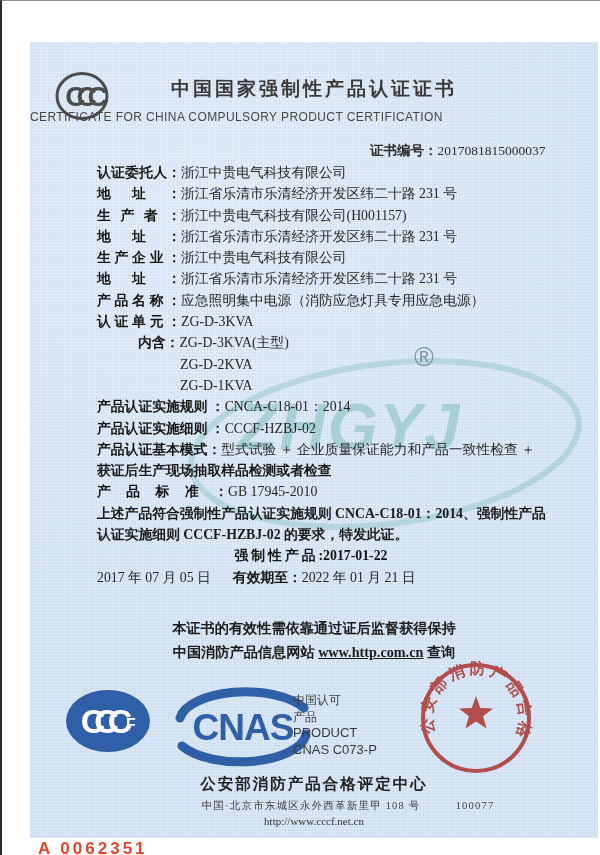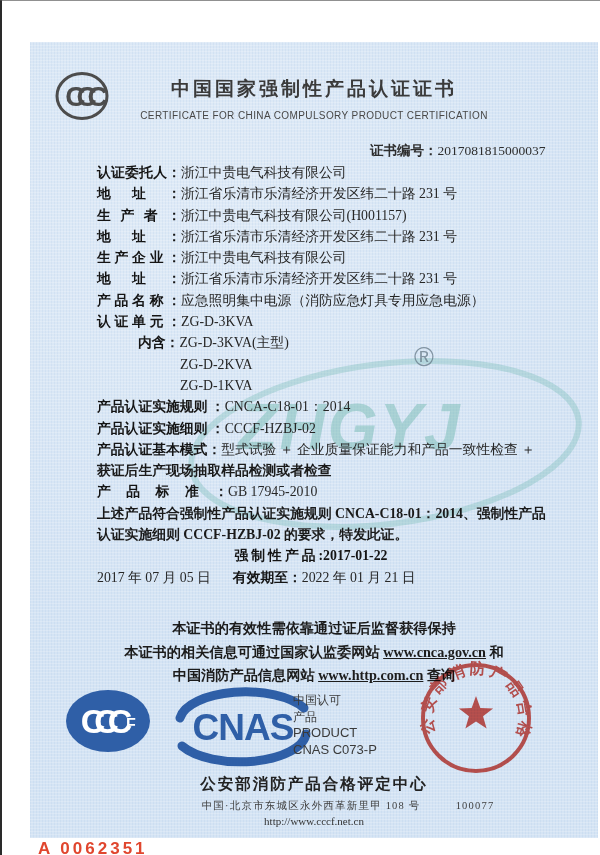--- a/index.html
+++ b/index.html
@@ -35,23 +35,23 @@
     font-family:"Liberation Sans",sans-serif;z-index:1;
   }
   
   .ccc-top-logo{position:absolute;left:24px;top:28px;z-index:2;}
   .title{
     position:absolute;left:0;top:34px;width:100%;text-align:center;
     font-family:"Liberation Sans","DejaVu Sans",sans-serif;
     font-size:19px;font-weight:bold;letter-spacing:3px;color:#3a3a3a;z-index:2;
   }
   .subtitle{
-    position:absolute;left:0;top:68px;width:100%;text-align:center;
+    position:absolute;left:0;top:68px;width:100%;text-align:left;
     font-family:"Liberation Sans",sans-serif;
-    font-size:10px;letter-spacing:.4px;color:#474747;z-index:2;
+    font-size:12px;letter-spacing:.4px;color:#474747;z-index:2;
   }
   .certno{
     position:absolute;left:340px;top:100px;font-size:13.5px;color:#2e2e2e;z-index:2;
   }
   .certno .no-label{font-weight:bold;}
   
   .body{
     position:absolute;left:67px;top:120px;width:486px;
     font-size:13.8px;line-height:21.3px;z-index:2;
   }
@@ -194,21 +194,20 @@
     <div class="row dates">
         <span class="val">2017 年 07 月 05 日</span>
         <span class="gap"></span>
         <span class="lbl">有效期至：</span>
         <span class="val">2022 年 01 月 21 日</span>
     </div>
   </div>
 
   <div class="notice">
     <div>本证书的有效性需依靠通过证后监督获得保持</div>
-    <div><span>本证书的相关信息可通过国家认监委网站 </span><span class="link">www.cnca.gov.cn</span><span> 和</span></div>
     <div><span>中国消防产品信息网站 </span><span class="link">www.http.com.cn</span><span> 查询</span></div>
   </div>
 
   <svg class="cccf-logo" width="88" height="66" viewBox="0 0 88 66">
     <ellipse cx="44" cy="33" rx="42" ry="31" fill="#2f5fa7"></ellipse>
     <text x="37" y="45" text-anchor="middle" font-family="Liberation Sans, sans-serif" font-size="34" font-weight="bold" letter-spacing="-11" fill="#ffffff">CCC</text>
     <text x="62" y="42" font-family="Liberation Sans, sans-serif" font-size="16" font-weight="bold" fill="#ffffff">F</text>
   </svg>
   <svg class="cnas-logo" width="150" height="84" viewBox="0 0 150 84">
     <path d="M 12,34 A 66,30 0 0 1 136,24" fill="none" stroke="#2f5fa7" stroke-width="9" stroke-linecap="round"></path>

